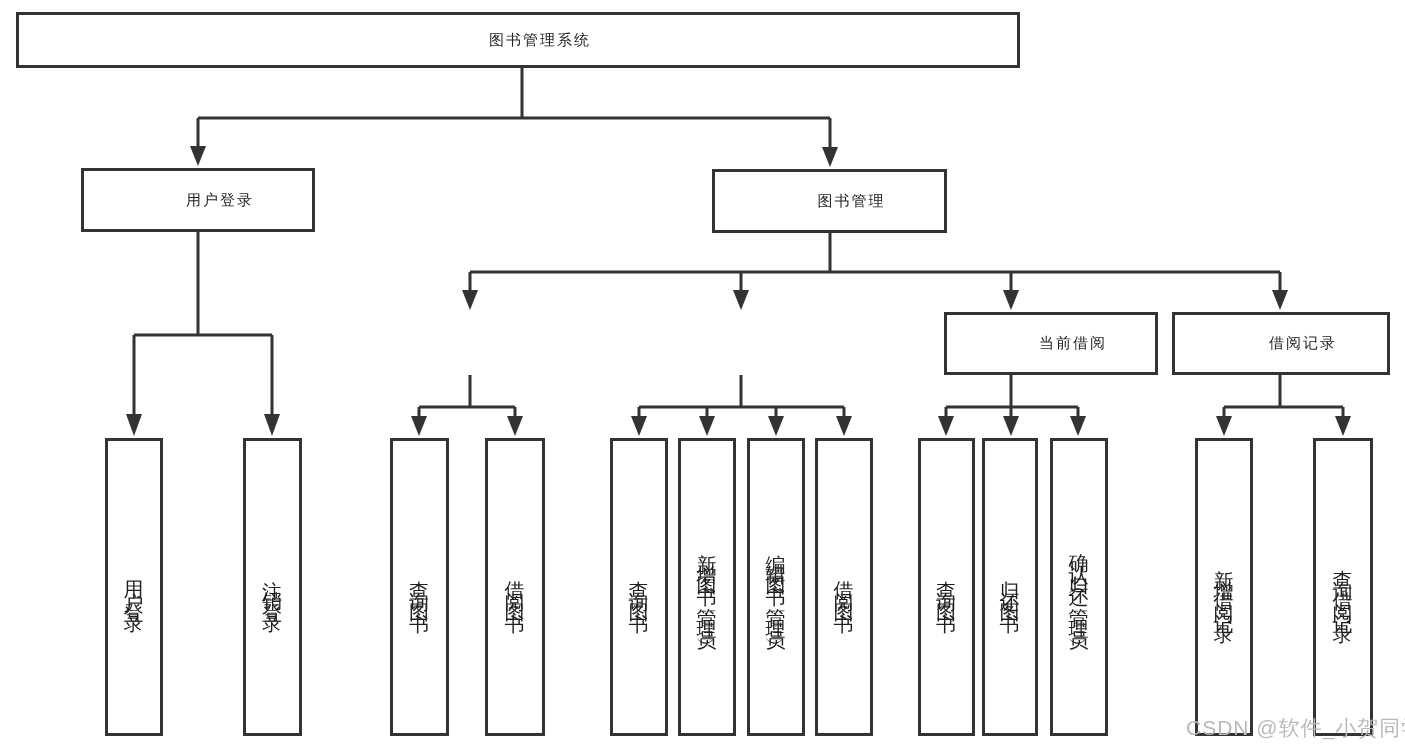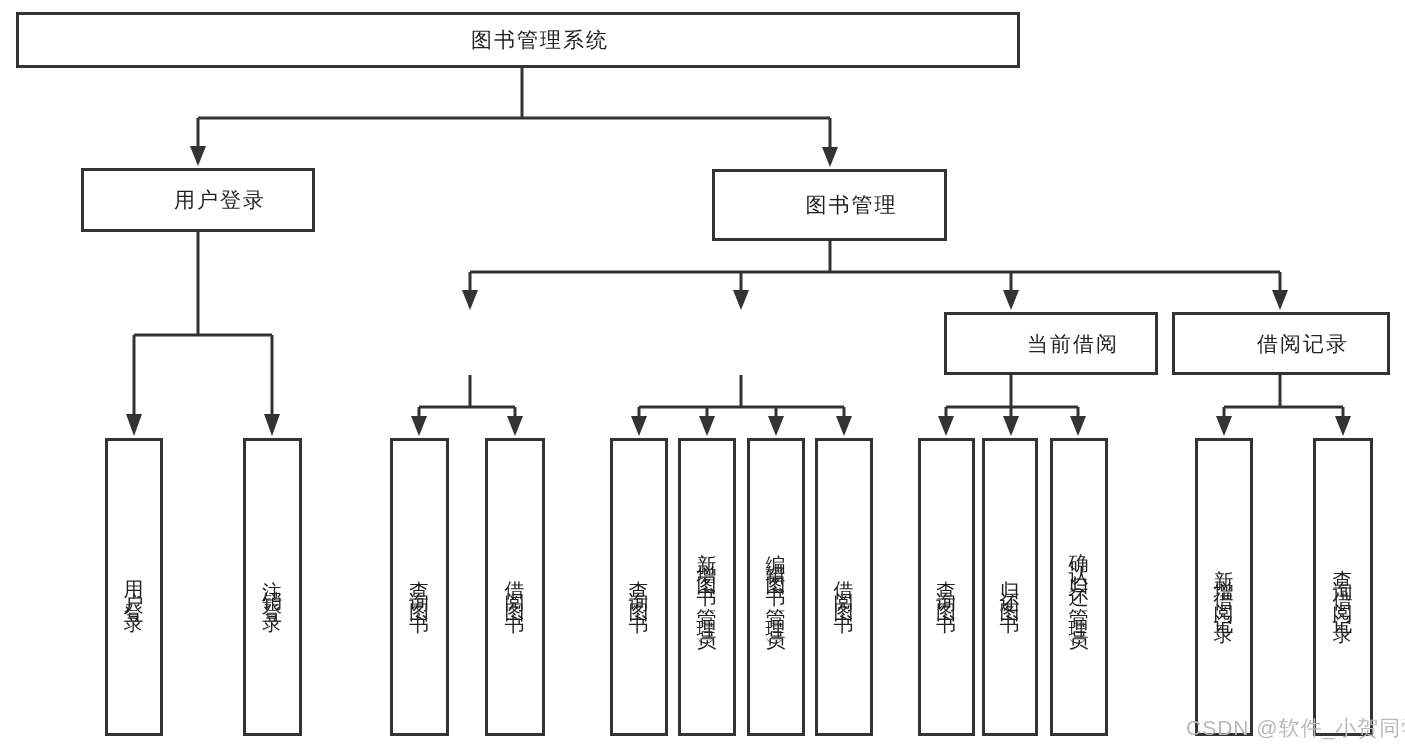--- a/index.html
+++ b/index.html
@@ -15,21 +15,21 @@
   }
   .node{
     position:absolute;
     box-sizing:border-box;
     border:3px solid #333333;
     background:#ffffff;
     display:flex;align-items:center;justify-content:center;
     color:#1f1f1f;
   }
   .hnode{
-    font-size:21px;
+    font-size:15px;
     letter-spacing:2px;
     white-space:nowrap;
     padding-left:44px;
   }
   .vnode span{
     writing-mode:vertical-rl;
     text-orientation:mixed;
     font-size:20px;
     letter-spacing:11px;
     line-height:1;
@@ -86,21 +86,21 @@
     <polygon points="1335,416 1351,416 1343,436" fill="#333333" stroke="none"></polygon>
   </svg>
 
   <div class="node hnode" style="left:16px;top:12px;width:1004px;height:56px;">
     <span>图书管理系统</span>
   </div>
 
   <div class="node hnode" style="left:81px;top:168px;width:234px;height:64px;">
     <span>用户登录</span>
   </div>
-  <div class="node hnode" style="left:712px;top:169px;width:235px;height:72px;">
+  <div class="node hnode" style="left:712px;top:169px;width:235px;height:64px;">
     <span>图书管理</span>
   </div>
 
   <div class="node hnode" style="left:904px;top:312px;width:214px;height:63px;margin-left:40px;">
     <span>当前借阅</span>
   </div>
   <div class="node hnode" style="left:1172px;top:312px;width:218px;height:63px;text-align:right;">
     <span>借阅记录</span>
   </div>
 

